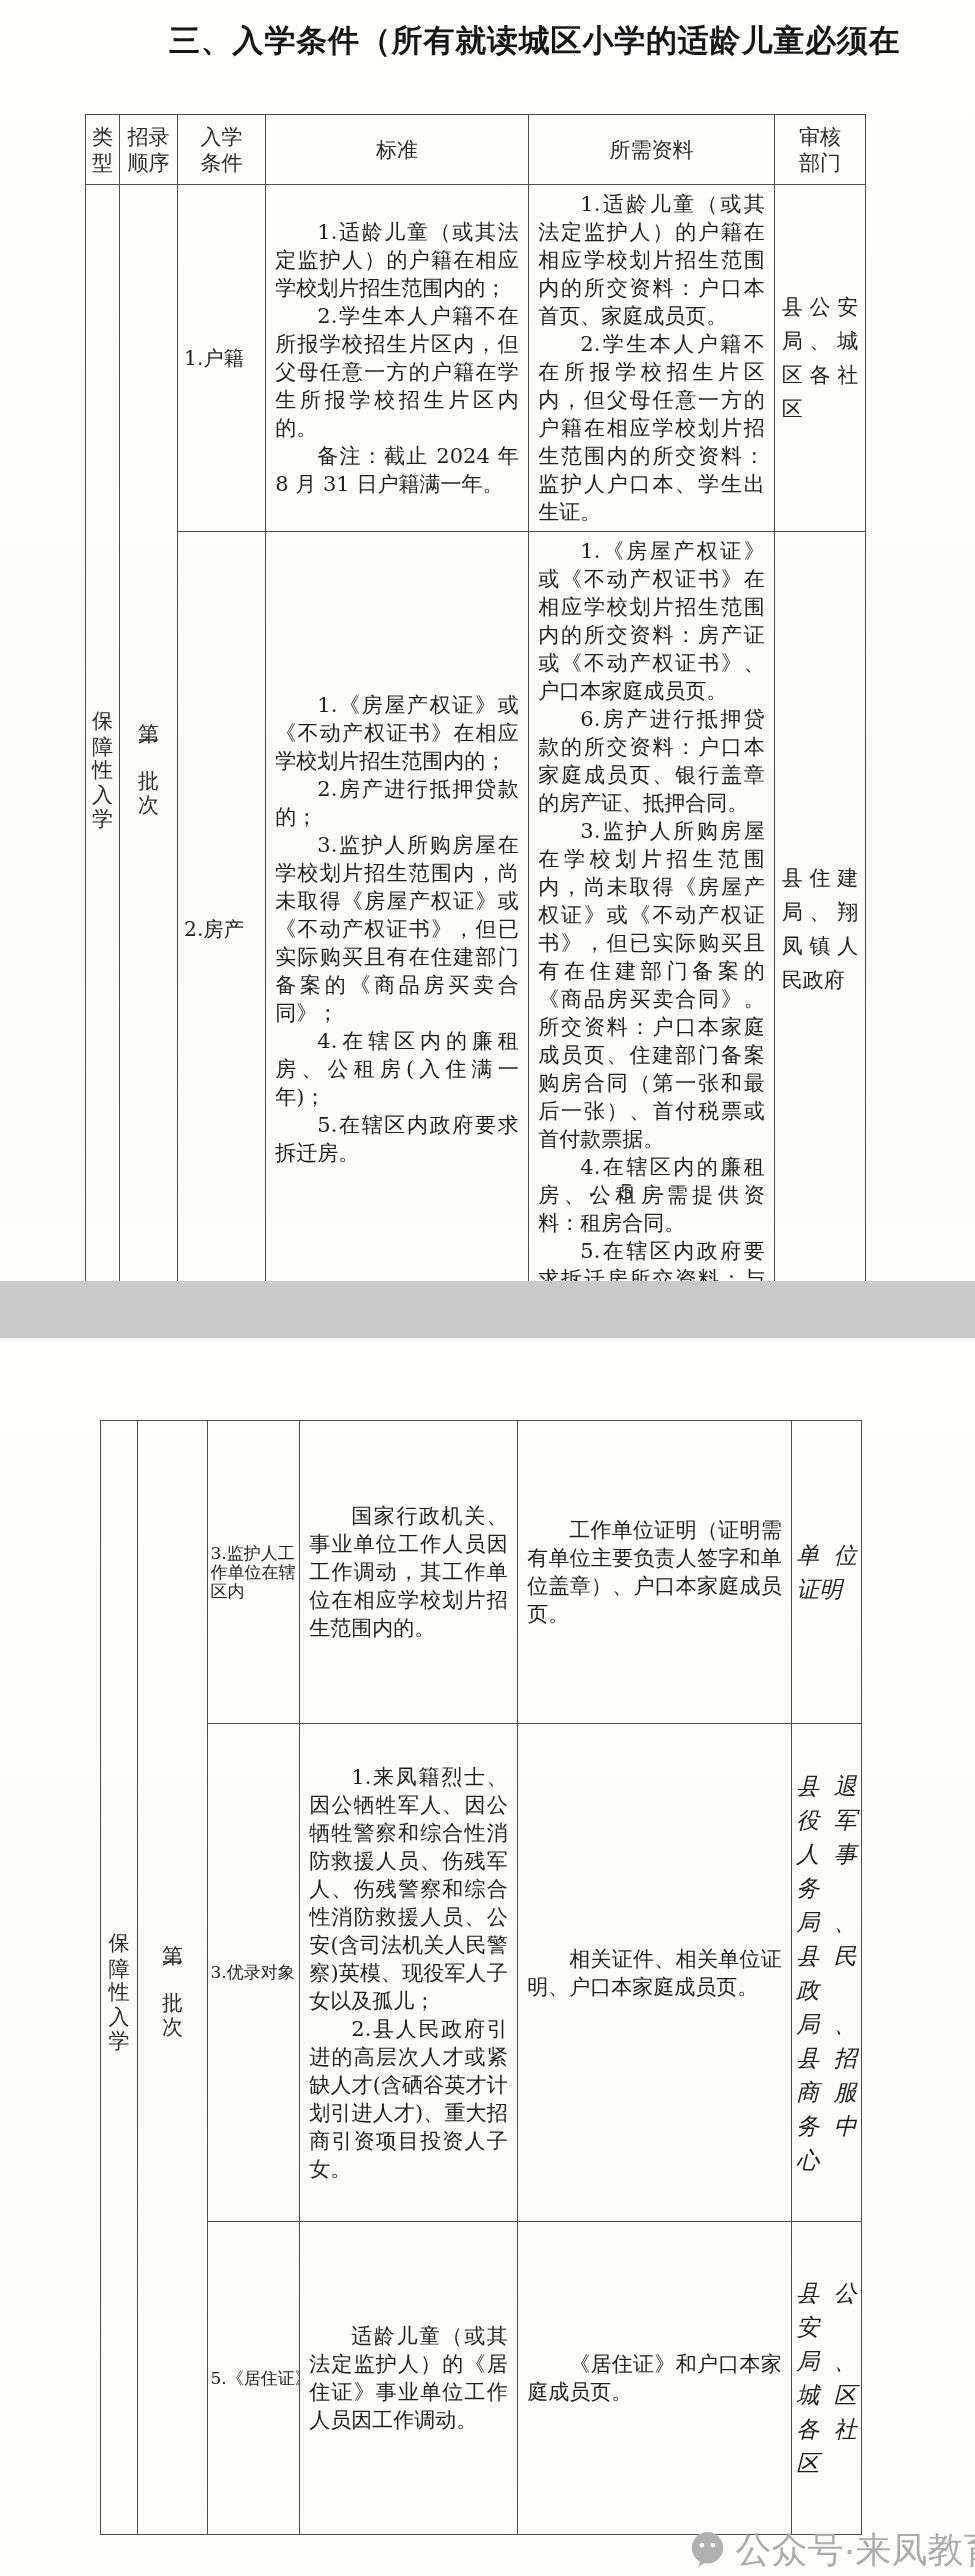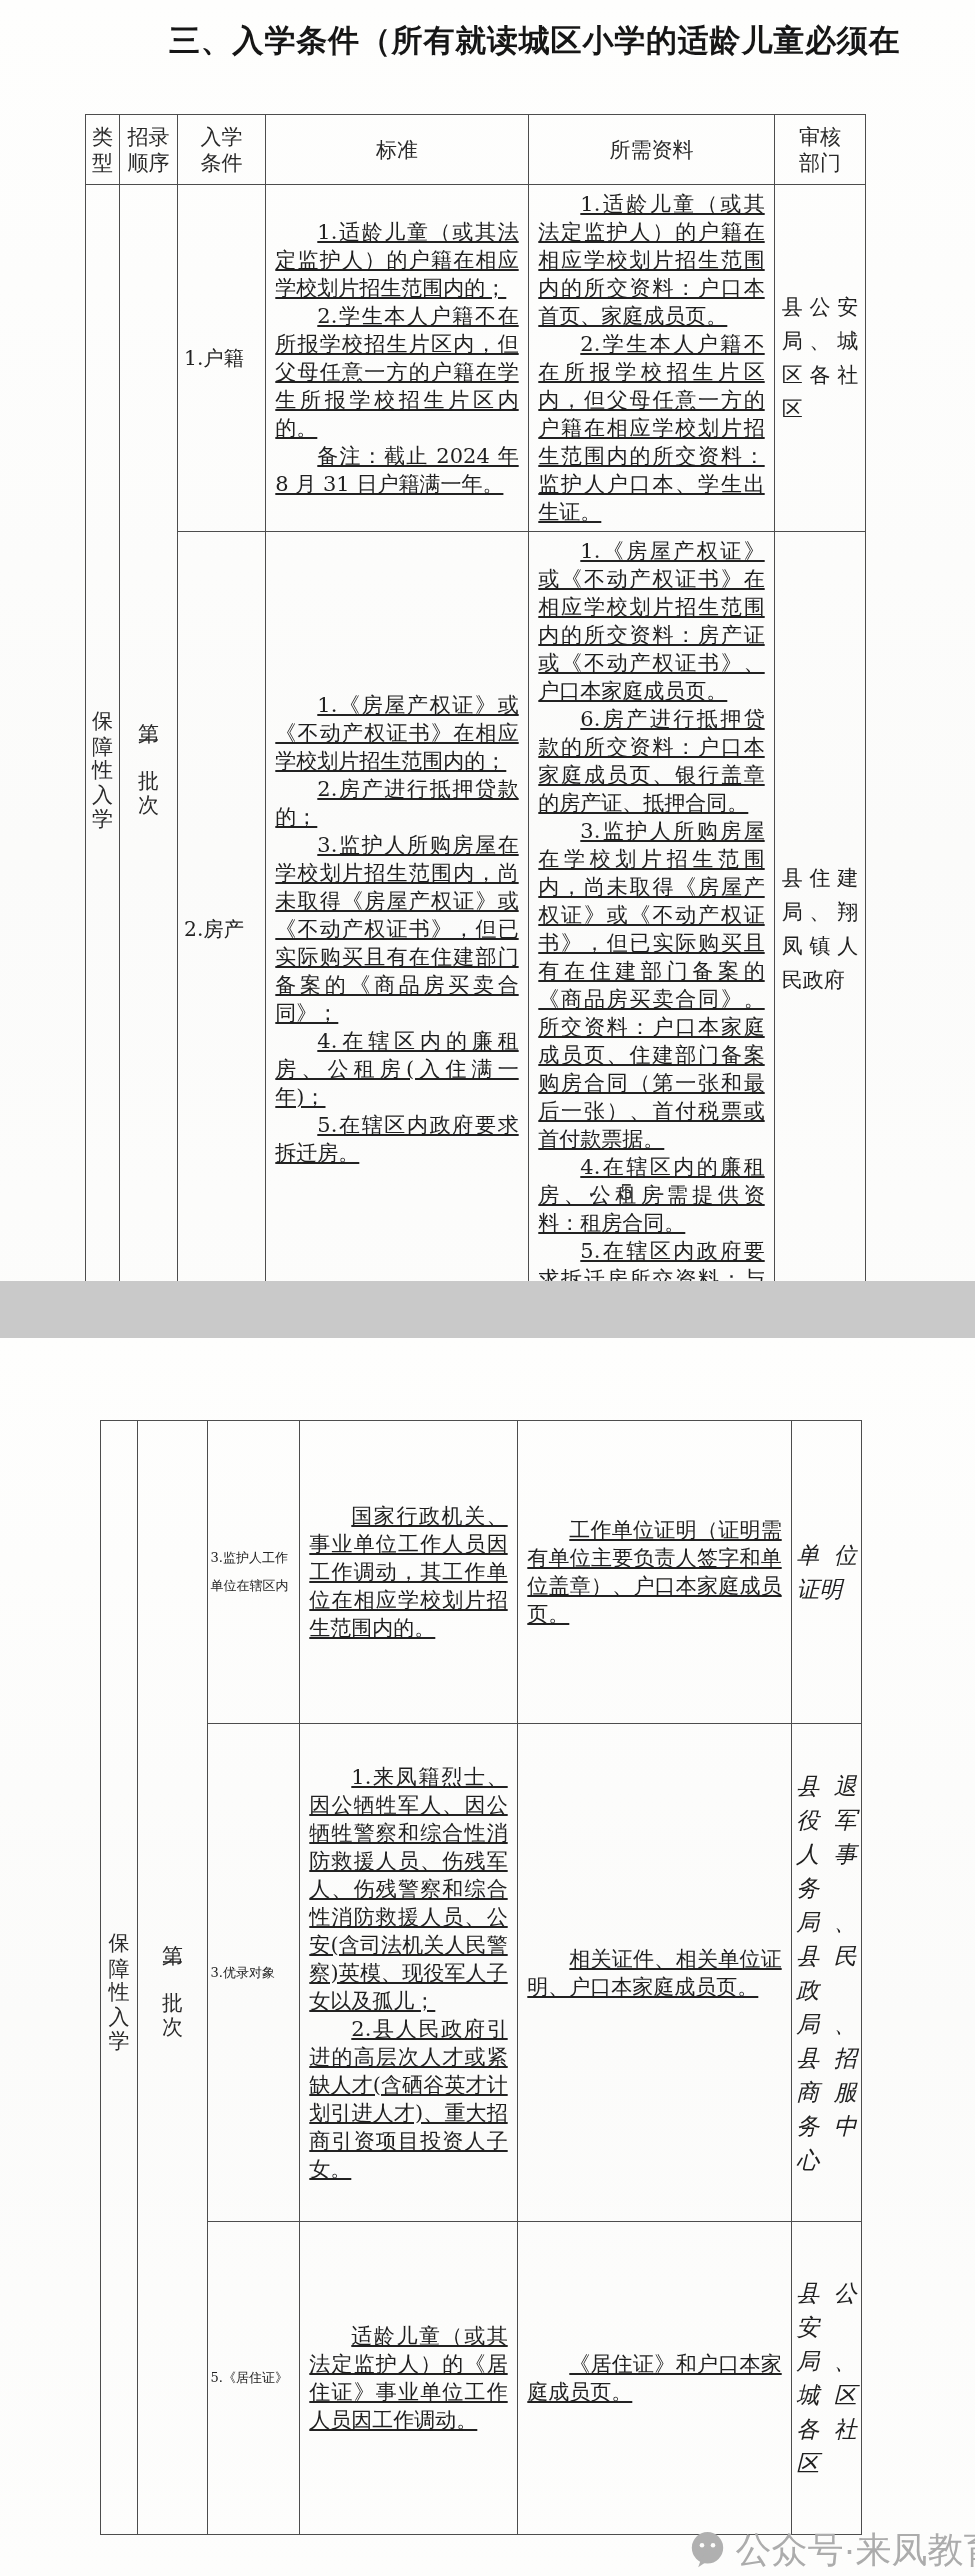--- a/index.html
+++ b/index.html
@@ -27,24 +27,24 @@
   .h-hdr{height:70px;} .h-r1{height:319px;} .h-r2{height:635px;}
   .h-r3{height:303px;} .h-r4{height:498px;} .h-r5{height:313px;}
 
   td.hd{text-align:center;font-size:21px;line-height:26px;color:#2a2a2a;}
   .w2{display:inline-block;width:2.1em;text-align:center;}
 
   td.vcell{text-align:center;}
   .vtext{writing-mode:vertical-rl;text-orientation:upright;letter-spacing:1.15em;font-size:21px;color:#2a2a2a;display:inline-block;}
 
   td.cond{font-size:20.3px;line-height:26px;padding:1.7px 1.7px 1.7px 6px;text-align:left;color:#222;}
-  #table2 td.cond{font-size:13px;line-height:28px;padding:1.7px 0.8px 1.7px 2.5px;}
+  #table2 td.cond{font-size:17px;line-height:19px;padding:1.7px 0.8px 1.7px 2.5px;}
   .nowrap{white-space:nowrap;}
 
-  td.txt{padding:5.1px 9.3px;text-decoration:underline;}
+  td.txt{padding:5.1px 9.3px;}
   td.txt p{margin:0;text-indent:2em;text-align:justify;font-size:21px;line-height:28px;color:#1f1f1f;}
   td.dept{font-size:21px;line-height:34px;padding:3.4px 6.8px;text-align:justify;color:#1f1f1f;}
   #table2 td.dept{font-size:23px;padding:3.4px 4.2px;line-height:34px;font-style:italic;}
 
   #page-number{position:absolute;left:589px;top:1179px;font-size:23px;letter-spacing:7.6px;color:#3a3a3a;}
 
   #watermark{position:absolute;left:688px;top:1188px;display:flex;align-items:center;gap:8.5px;
     font-family:"Liberation Sans","DejaVu Sans",sans-serif;}
   #watermark .wm-text{font-size:36px;color:#acacac;white-space:nowrap;}
 </style>

